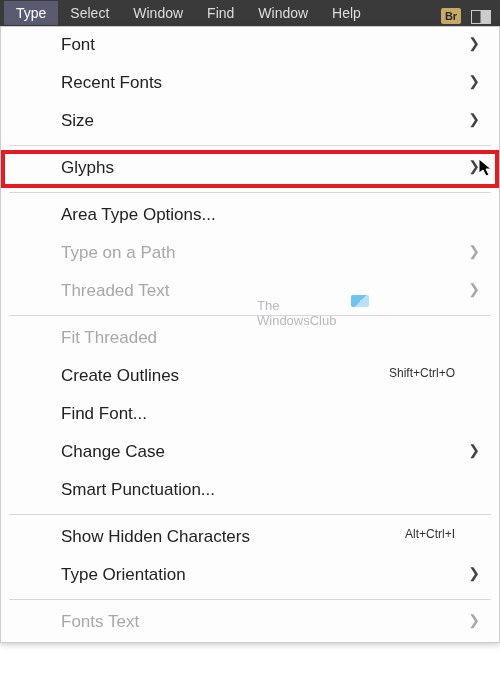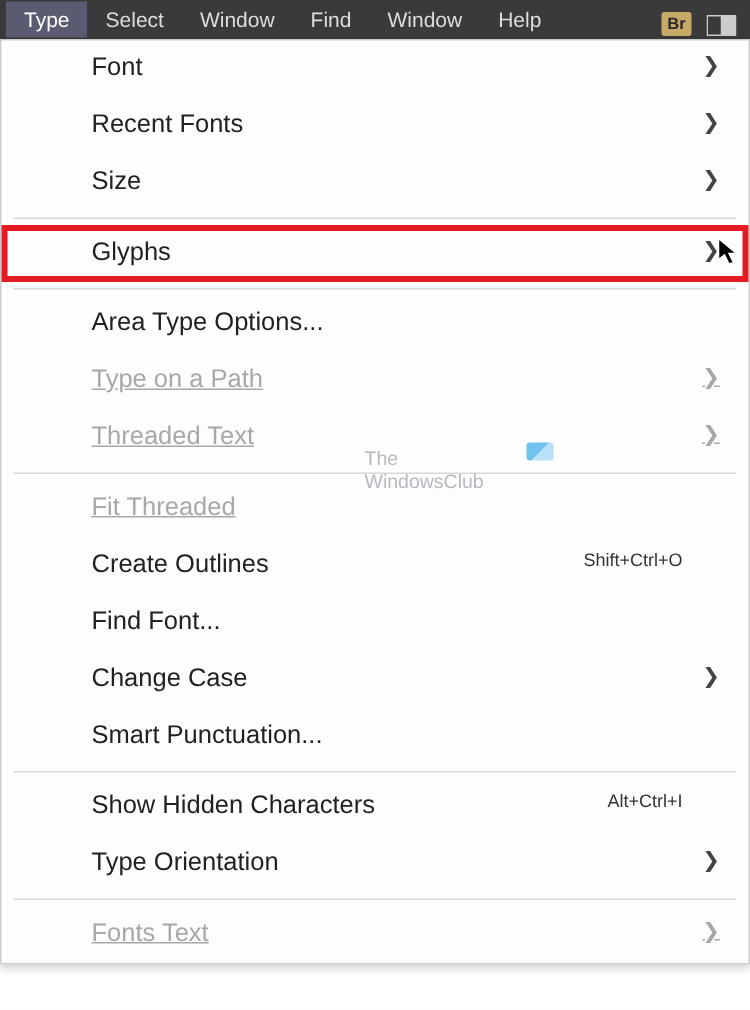--- a/index.html
+++ b/index.html
@@ -61,21 +61,20 @@
       padding: 8px 18px 8px 60px;
       font-size: 17px;
       color: #222;
       position: relative;
       cursor: pointer;
       min-height: 38px;
     }
     .menu-item.disabled {
       color: #a8a8a8;
       cursor: default;
-      text-decoration: underline;
     }
     .menu-item.highlighted {
       outline: 4px solid #e51b23;
       outline-offset: -4px;
       z-index: 3;
       background: #fdfdfd;
       gap: 17px;
     }
     .menu-item .label { flex: 1; }
     .menu-item .shortcut {
@@ -90,21 +89,21 @@
       font-size: 14px;
     }
     .menu-item.disabled .chevron { color: #a8a8a8; }
     .separator {
       height: 1px;
       background: #d8d8d8;
       margin: 4px 8px;
     }
     .watermark {
       position: absolute;
-      left: 242px;
+      left: 256px;
       top: 272px;
       color: #b8b8c0;
       font-size: 13px;
       line-height: 1.15;
       pointer-events: none;
       z-index: 2;
     }
     .watermark-flag {
       position: absolute;
       width: 18px;

